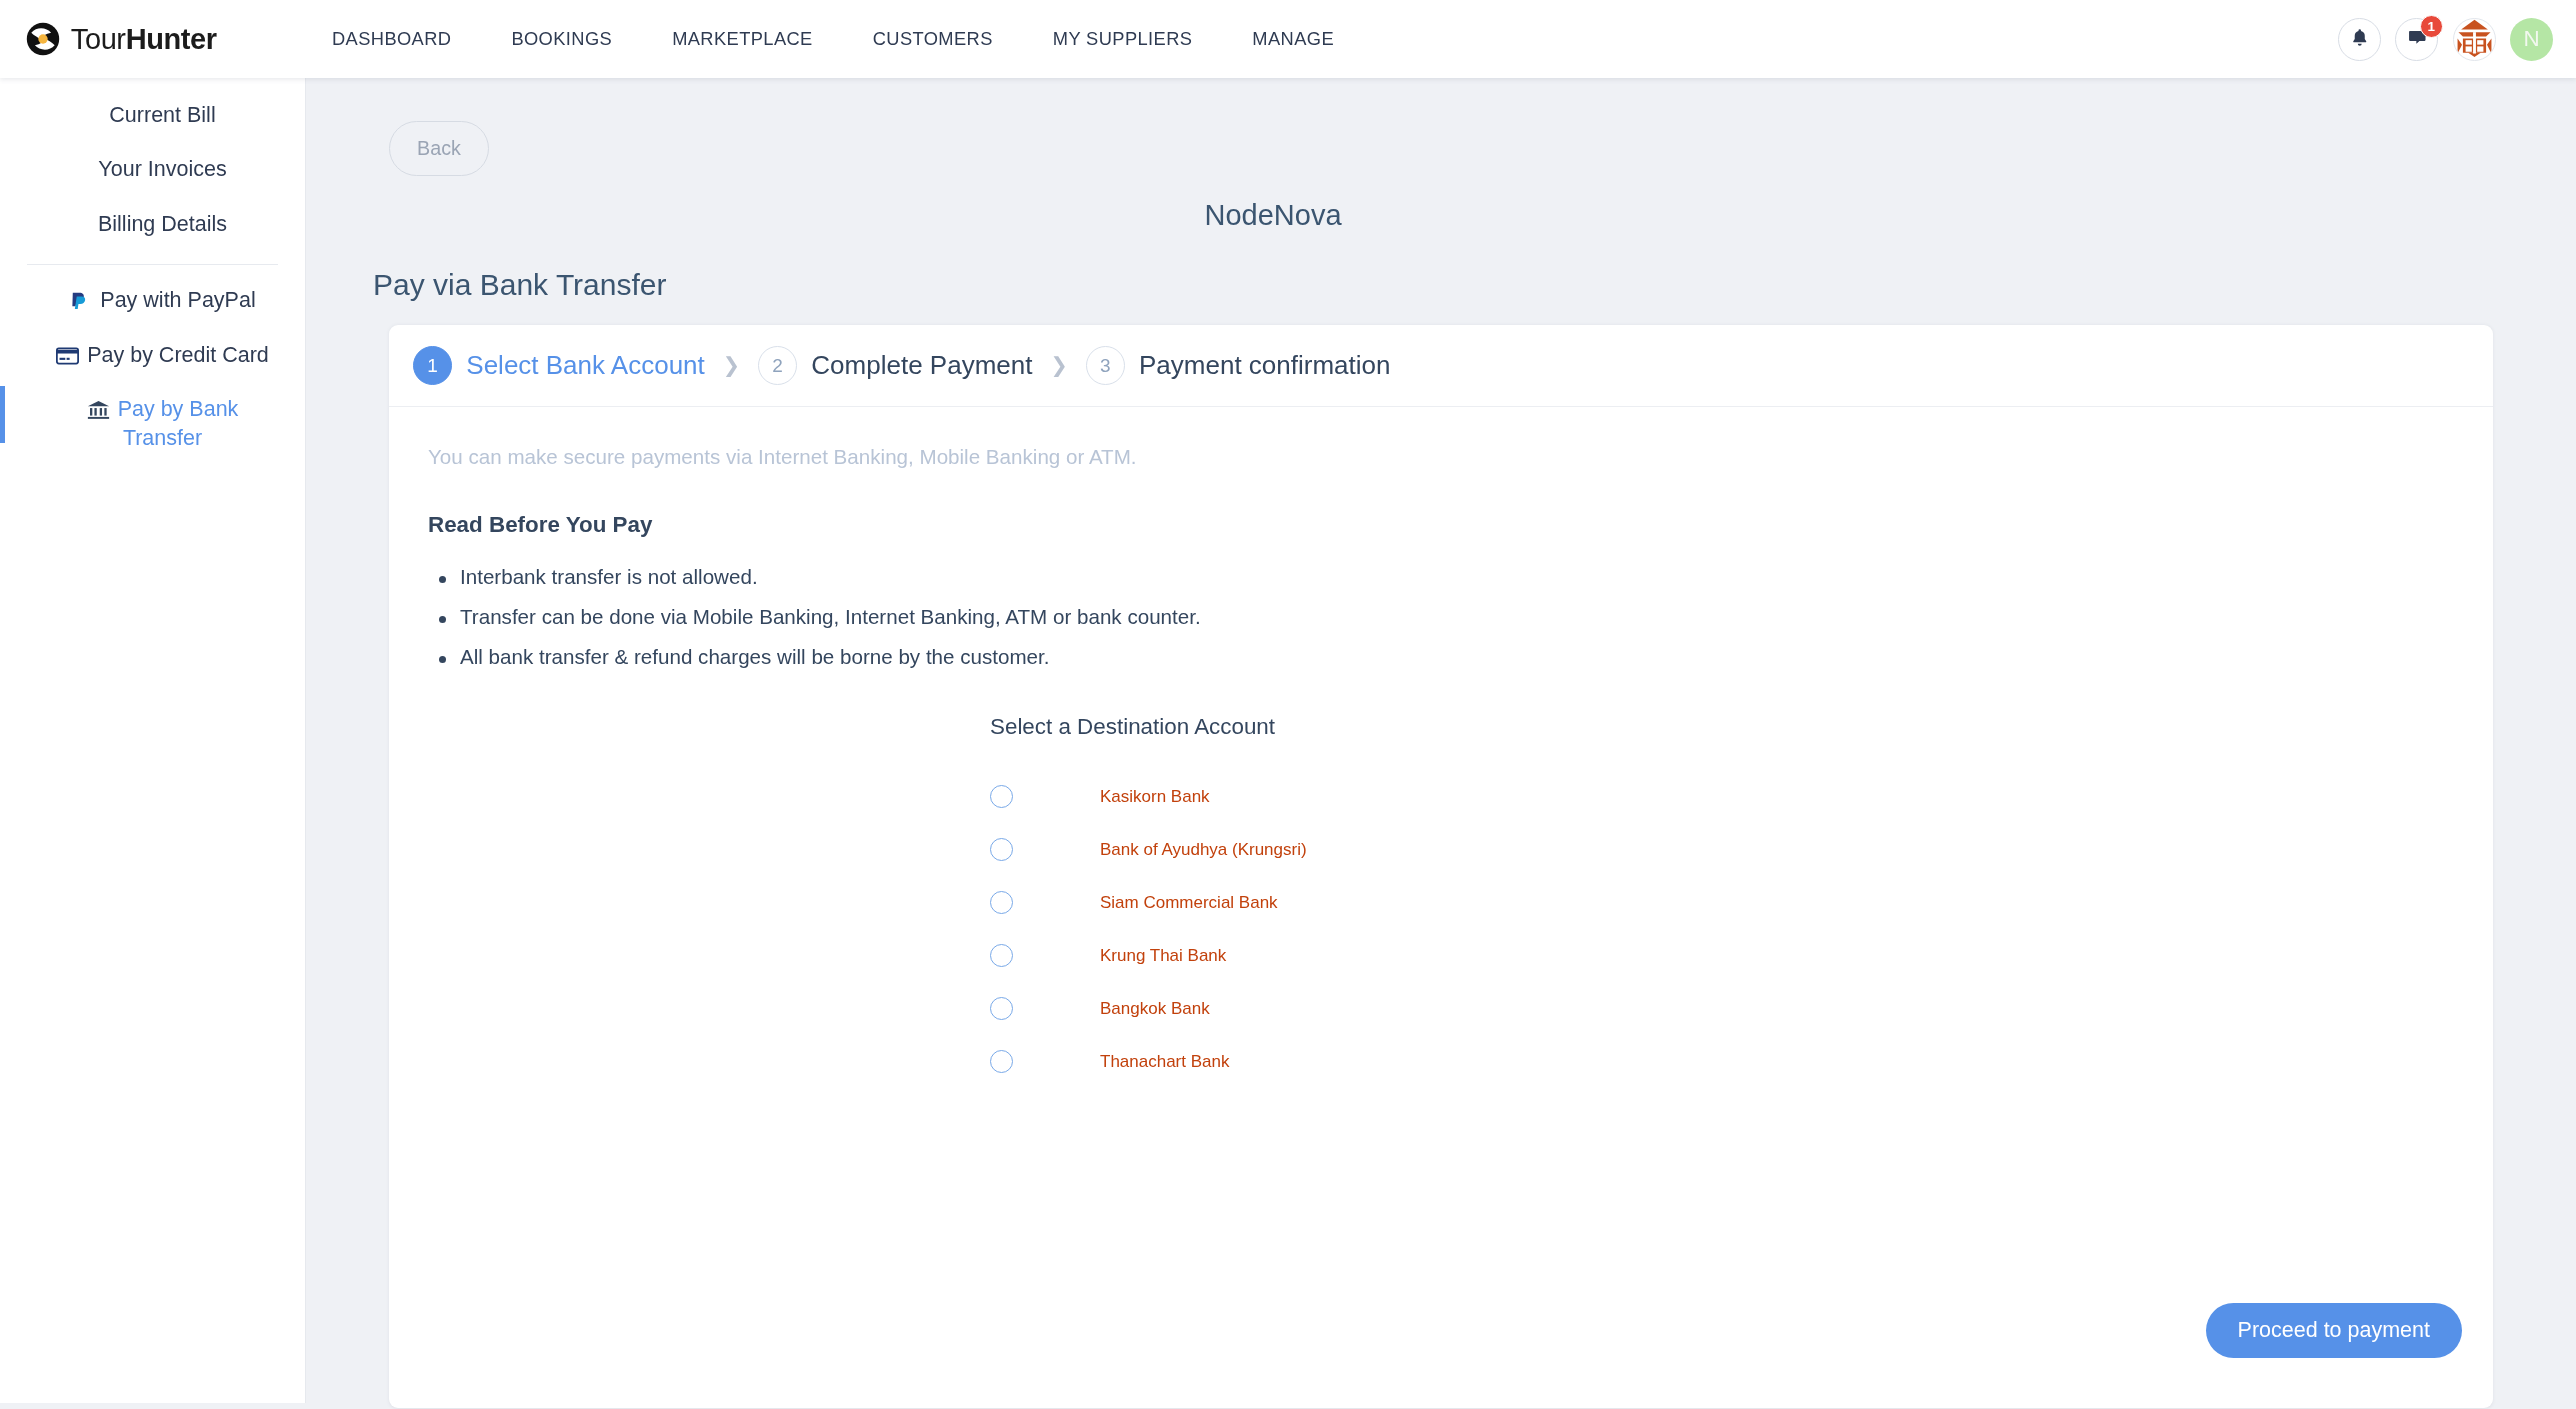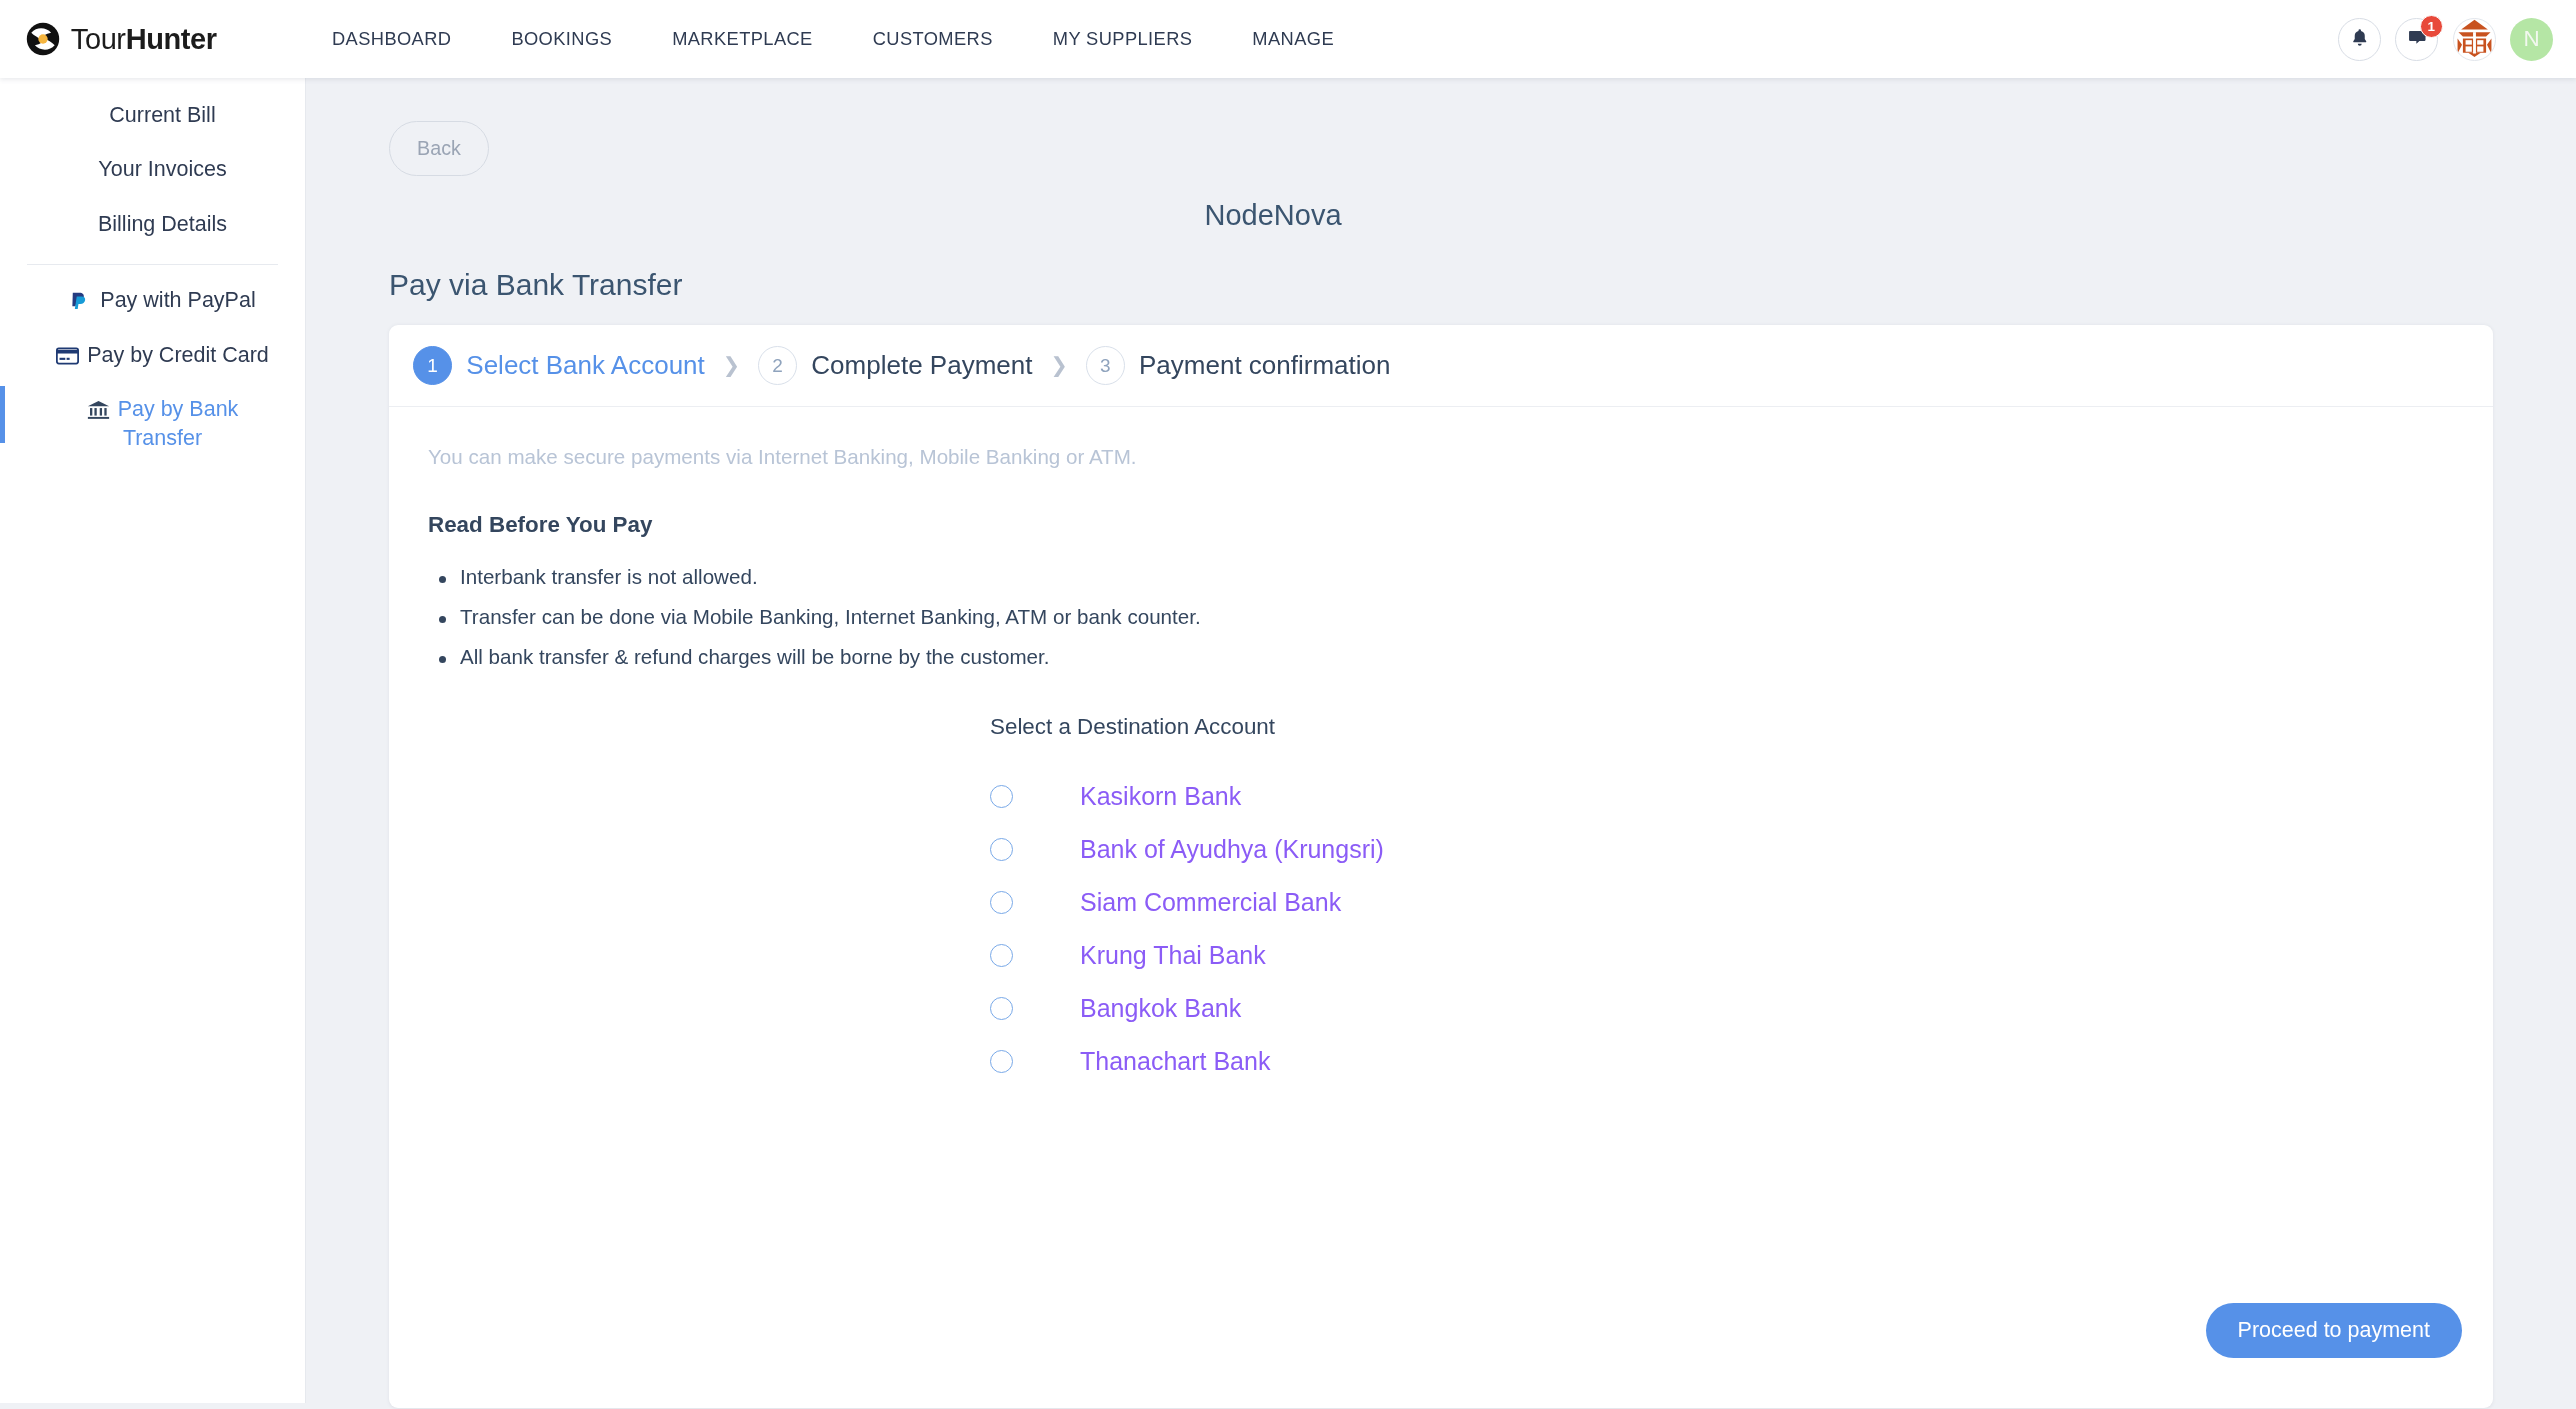--- a/index.html
+++ b/index.html
@@ -174,21 +174,21 @@
   .merchant {
     position: absolute;
     left: 0; top: 121px;
     width: 1932px;
     text-align: center;
     font-size: 29px;
     color: #3b5570;
   }
   .page-title {
     position: absolute;
-    left: 82px; top: 190px;
+    left: 66px; top: 190px;
     font-size: 30px;
     color: #3b5570;
     font-weight: 400;
   }
 
   .card {
     position: absolute;
     left: 82px; top: 247px;
     width: 2104px;
     height: 1083px;
@@ -275,23 +275,23 @@
     cursor: pointer;
   }
   .radio-mark {
     width: 23px; height: 23px;
     border-radius: 50%;
     border: 1.8px solid #79a9e8;
     background: #fff;
     flex: 0 0 23px;
   }
   .radio-label {
-    margin-left: 67px;
-    font-size: 25px;
-    color: #8b5cf6;
+    margin-left: 87px;
+    font-size: 17px;
+    color: #c2410c;
     white-space: nowrap;
   }
 
   .proceed-wrap {
     position: absolute;
     right: 31px;
     bottom: 50px;
   }
   .proceed-btn {
     background: #5691e8;

